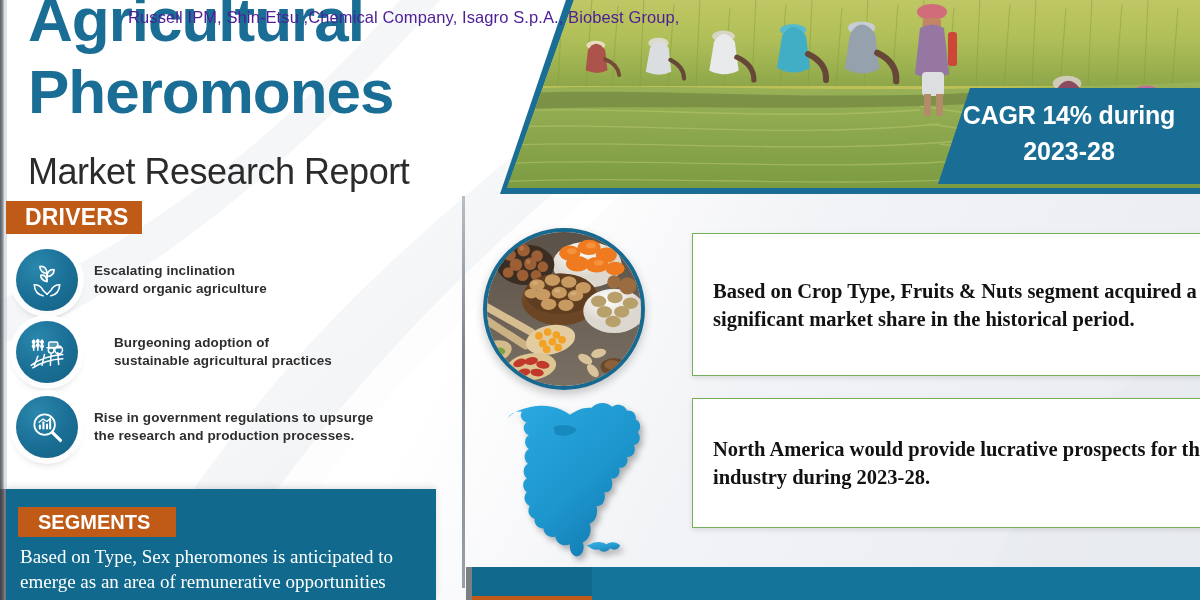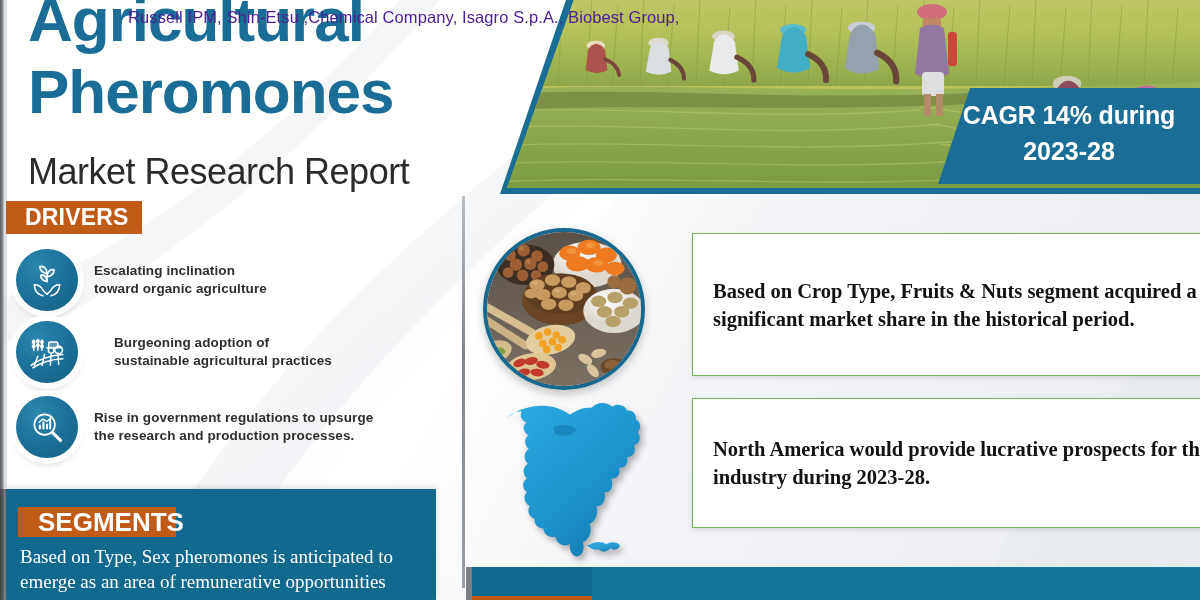--- a/index.html
+++ b/index.html
@@ -99,21 +99,21 @@
     position:absolute; left:6px; top:489px; width:430px; height:111px;
     background:#116a8d;
     box-shadow:0 -2px 6px rgba(0,0,0,.12);
   }
   .seg-panel::before{
     content:""; position:absolute; left:-6px; top:0; width:6px; height:111px;
     background:#2a2e33; opacity:.55;
   }
   .seg-tag{
     position:absolute; left:12px; top:18px; width:158px; height:30px;
-    background:#c05a17; color:#fff; font-size:26px; font-weight:700;
+    background:#c05a17; color:#fff; font-size:20px; font-weight:700;
     line-height:30px; padding-left:20px;
   }
   .seg-body{
     position:absolute; left:14px; top:55px; width:412px;
     color:#ffffff; font-family:"Liberation Serif", serif;
     font-size:19px; line-height:25px;
   }
 
   
   .vdiv{

